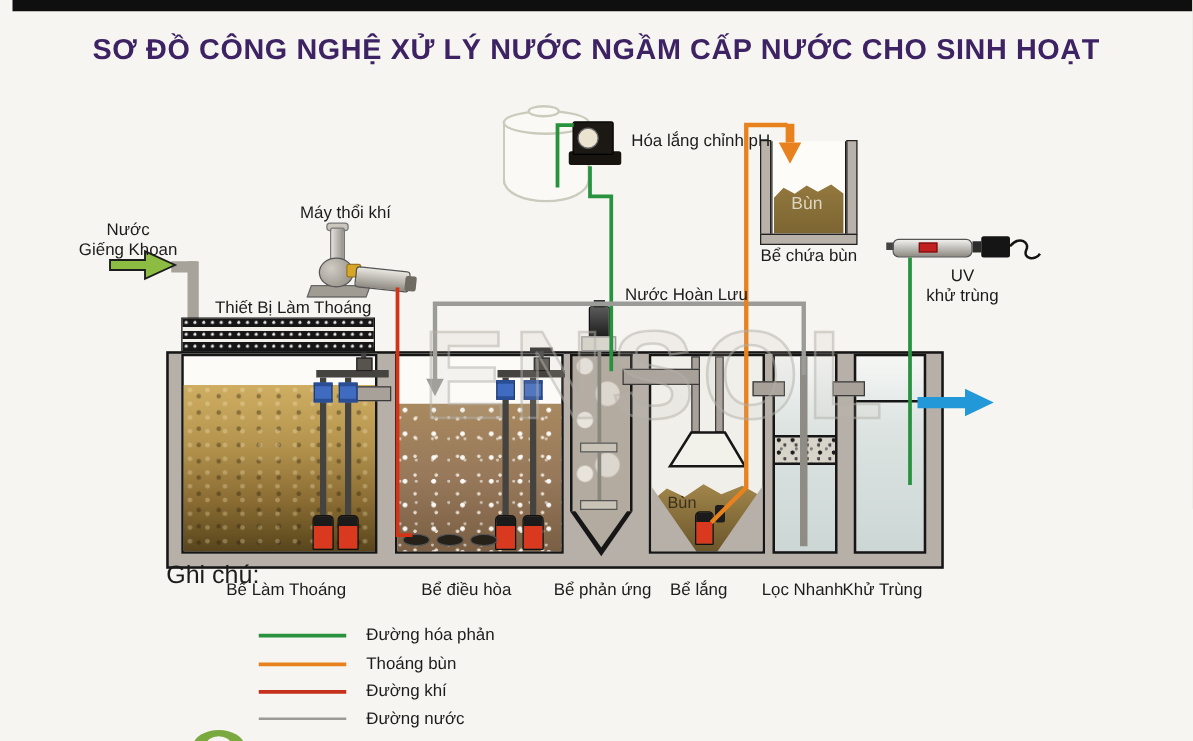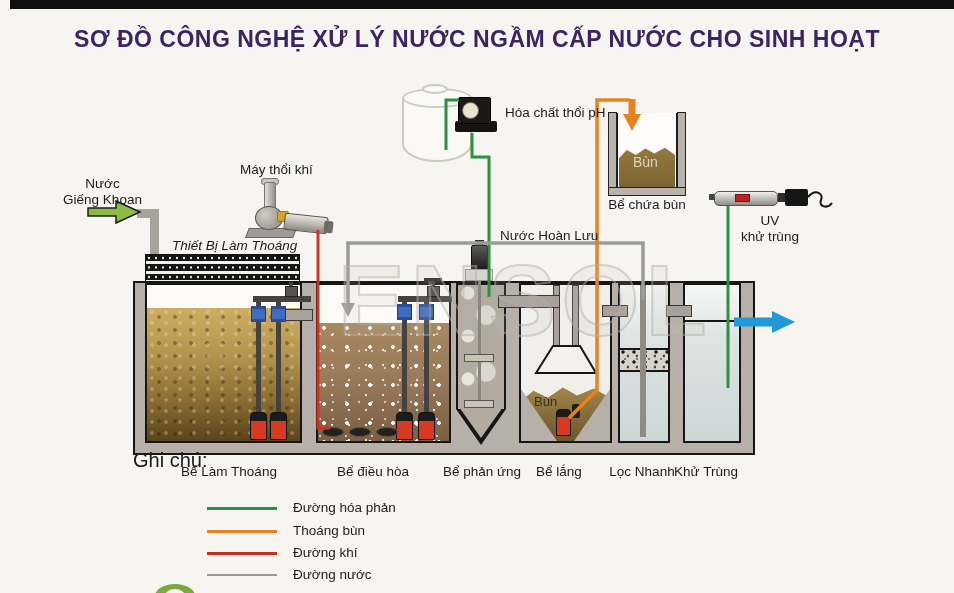--- a/index.html
+++ b/index.html
@@ -60,21 +60,21 @@
   <div class="abs z4" style="left:402px;top:88px;width:70px;height:80px;">
     <div class="abs" style="left:0;top:10px;width:70px;height:64px;background:#faf9f5;border:2px solid #c9ccbc;border-top:none;
                 border-bottom-left-radius:50% 18px;border-bottom-right-radius:50% 18px;"></div>
     <div class="abs" style="left:0;top:0;width:70px;height:20px;background:#faf9f5;border:2px solid #c9ccbc;border-radius:50%;"></div>
     <div class="abs" style="left:20px;top:-4px;width:26px;height:10px;background:#faf9f5;border:2px solid #c9ccbc;border-radius:50%;"></div>
   </div>
   <div class="abs z4" style="left:455px;top:121px;width:42px;height:11px;background:#17130e;border-radius:2px;"></div>
   <div class="abs z4" style="left:458px;top:97px;width:33px;height:27px;background:#1c1813;border:1px solid #000;border-radius:2px;">
     <div class="abs" style="left:3px;top:4px;width:17px;height:17px;background:#e9e3cf;border:1px solid #666;border-radius:50%;"></div>
   </div>
-  <div class="lbl" style="left:505px;top:105px;">Hóa chất thổi pH</div>
+  <div class="lbl" style="left:505px;top:105px;">Hóa lắng chỉnh pH</div>
 
   <div class="abs z4" style="left:606px;top:112px;width:82px;height:85px;">
     <div class="abs" style="left:11px;top:1px;width:60px;height:75px;background:#fdfcf8;border:1.5px solid #1a1a1a;border-top:none;"></div>
     <div class="abs" style="left:13px;top:34px;width:56px;height:41px;background:linear-gradient(180deg,#94793f,#7c6532);
                 clip-path:polygon(0 30%,14% 10%,30% 22%,47% 6%,63% 18%,82% 4%,100% 22%,100% 100%,0 100%);"></div>
     <div class="lbl" style="left:27px;top:42px;font-size:14px;color:#ddd5c0;">Bùn</div>
     <div class="abs" style="left:2px;top:0;width:9px;height:76px;background:#b9b2aa;border:1px solid #222;"></div>
     <div class="abs" style="left:71px;top:0;width:9px;height:76px;background:#b9b2aa;border:1px solid #222;"></div>
     <div class="abs" style="left:2px;top:75px;width:78px;height:9px;background:#b9b2aa;border:1px solid #222;"></div>
   </div>
@@ -106,21 +106,21 @@
     <div class="abs" style="left:16px;top:2px;width:18px;height:7px;background:#cac6be;border:1px solid #777;border-radius:3px;"></div>
     <div class="abs" style="left:19px;top:6px;width:12px;height:28px;background:linear-gradient(90deg,#e3e1db,#94908a);border:1px solid #777;border-radius:2px;"></div>
     <div class="abs" style="left:10px;top:30px;width:28px;height:24px;background:radial-gradient(circle at 35% 35%,#d0ccc4,#8b877e);
                 border:1px solid #555;border-radius:50%;"></div>
     <div class="abs" style="left:32px;top:35px;width:12px;height:11px;background:#d8a626;border:1px solid #997722;border-radius:2px;"></div>
     <div class="abs" style="left:39px;top:39px;width:44px;height:17px;background:linear-gradient(180deg,#e8e6e0,#8f8b82);
                 border:1px solid #555;border-radius:3px;transform:rotate(6deg);"></div>
     <div class="abs" style="left:79px;top:45px;width:9px;height:12px;background:#6f6b63;border-radius:2px;transform:rotate(6deg);"></div>
   </div>
 
-  <div class="lbl" style="left:172px;top:238px;font-style:italic;">Thiết Bị Làm Thoáng</div>
+  <div class="lbl" style="left:172px;top:238px;">Thiết Bị Làm Thoáng</div>
   <div class="abs z4 aer-box" style="left:145px;top:254px;width:155px;height:28px;"></div>
 
   <div class="abs z1" style="left:133px;top:281px;width:622px;height:174px;background:#b7b0a8;border:2px solid #161616;"></div>
 
   <div class="comp z2" style="left:145px;top:283px;width:157px;height:160px;background:#fcfbf8;">
     <div class="abs water-gold" style="left:0;bottom:0;width:100%;height:133px;"></div>
   </div>
 
   <div class="comp z2" style="left:316px;top:283px;width:135px;height:160px;background:#fcfbf8;">
     <div class="abs water-brown" style="left:0;bottom:0;width:100%;height:118px;"></div>

